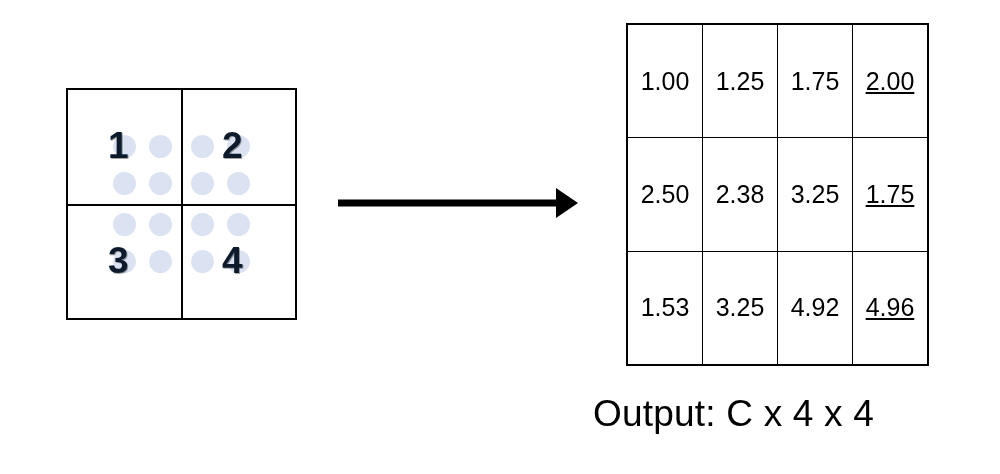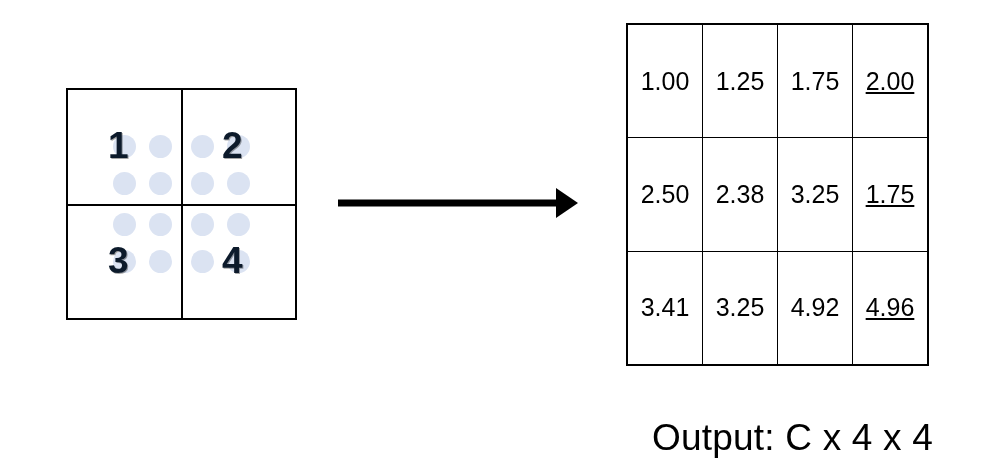--- a/index.html
+++ b/index.html
@@ -104,21 +104,21 @@
   
   .caption {
     position: absolute;
     font-family: "Liberation Sans", sans-serif;
     font-size: 37px;
     color: #000000;
     white-space: nowrap;
     letter-spacing: 0.2px;
   }
   #caption-input  { left: 26px;  top: 393px; }
-  #caption-output { left: 652px; top: 393px; margin-top: 24px; }
+  #caption-output { left: 593px; top: 393px; }
 </style>
 </head>
 <body>
 
 <div id="canvas">
 
   <div id="input-grid">
 
     <div class="grid-divider-v" style="left:113px;"></div>
     <div class="grid-divider-h" style="top:114px;"></div>
@@ -162,21 +162,21 @@
         <td>1.75</td>
         <td>2.00</td>
       </tr>
       <tr>
         <td>2.50</td>
         <td>2.38</td>
         <td>3.25</td>
         <td>1.75</td>
       </tr>
       <tr>
-        <td>3.41</td>
+        <td>1.53</td>
         <td>3.25</td>
         <td>4.92</td>
         <td>4.96</td>
       </tr>
     </tbody>
   </table>
 
   <div class="caption" id="caption-output">Output: C x 4 x 4</div>
 
 </div>

